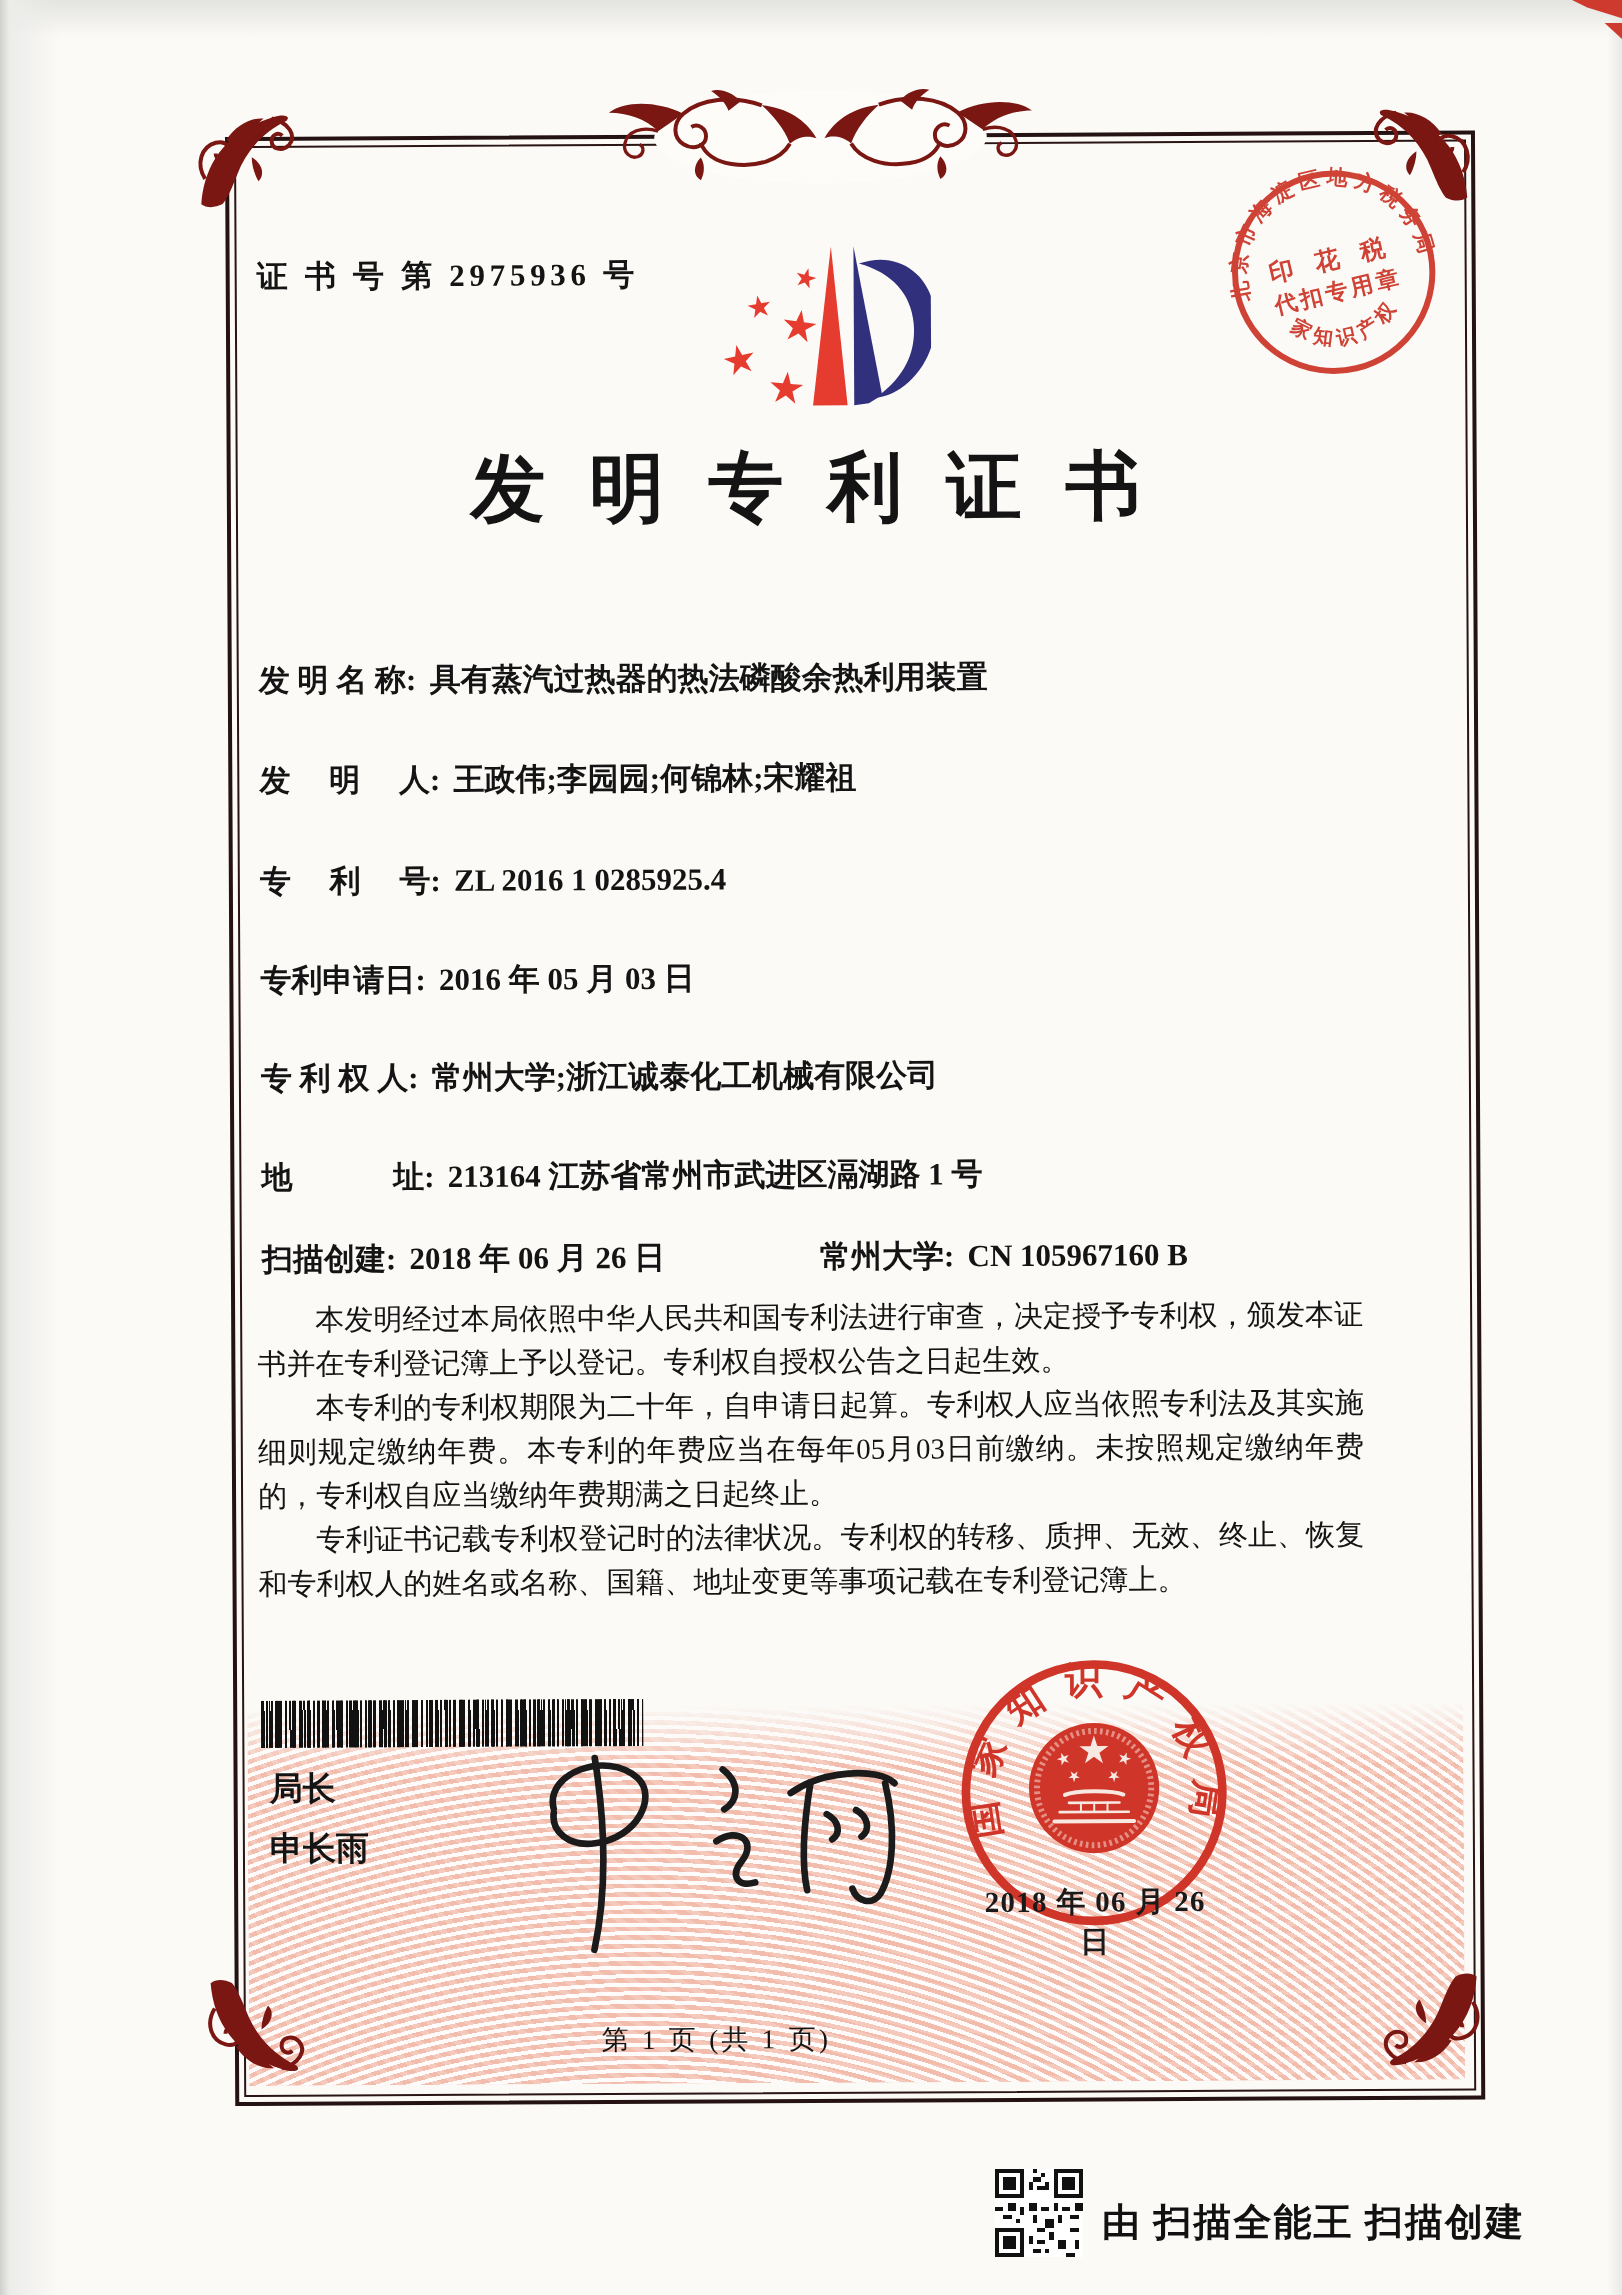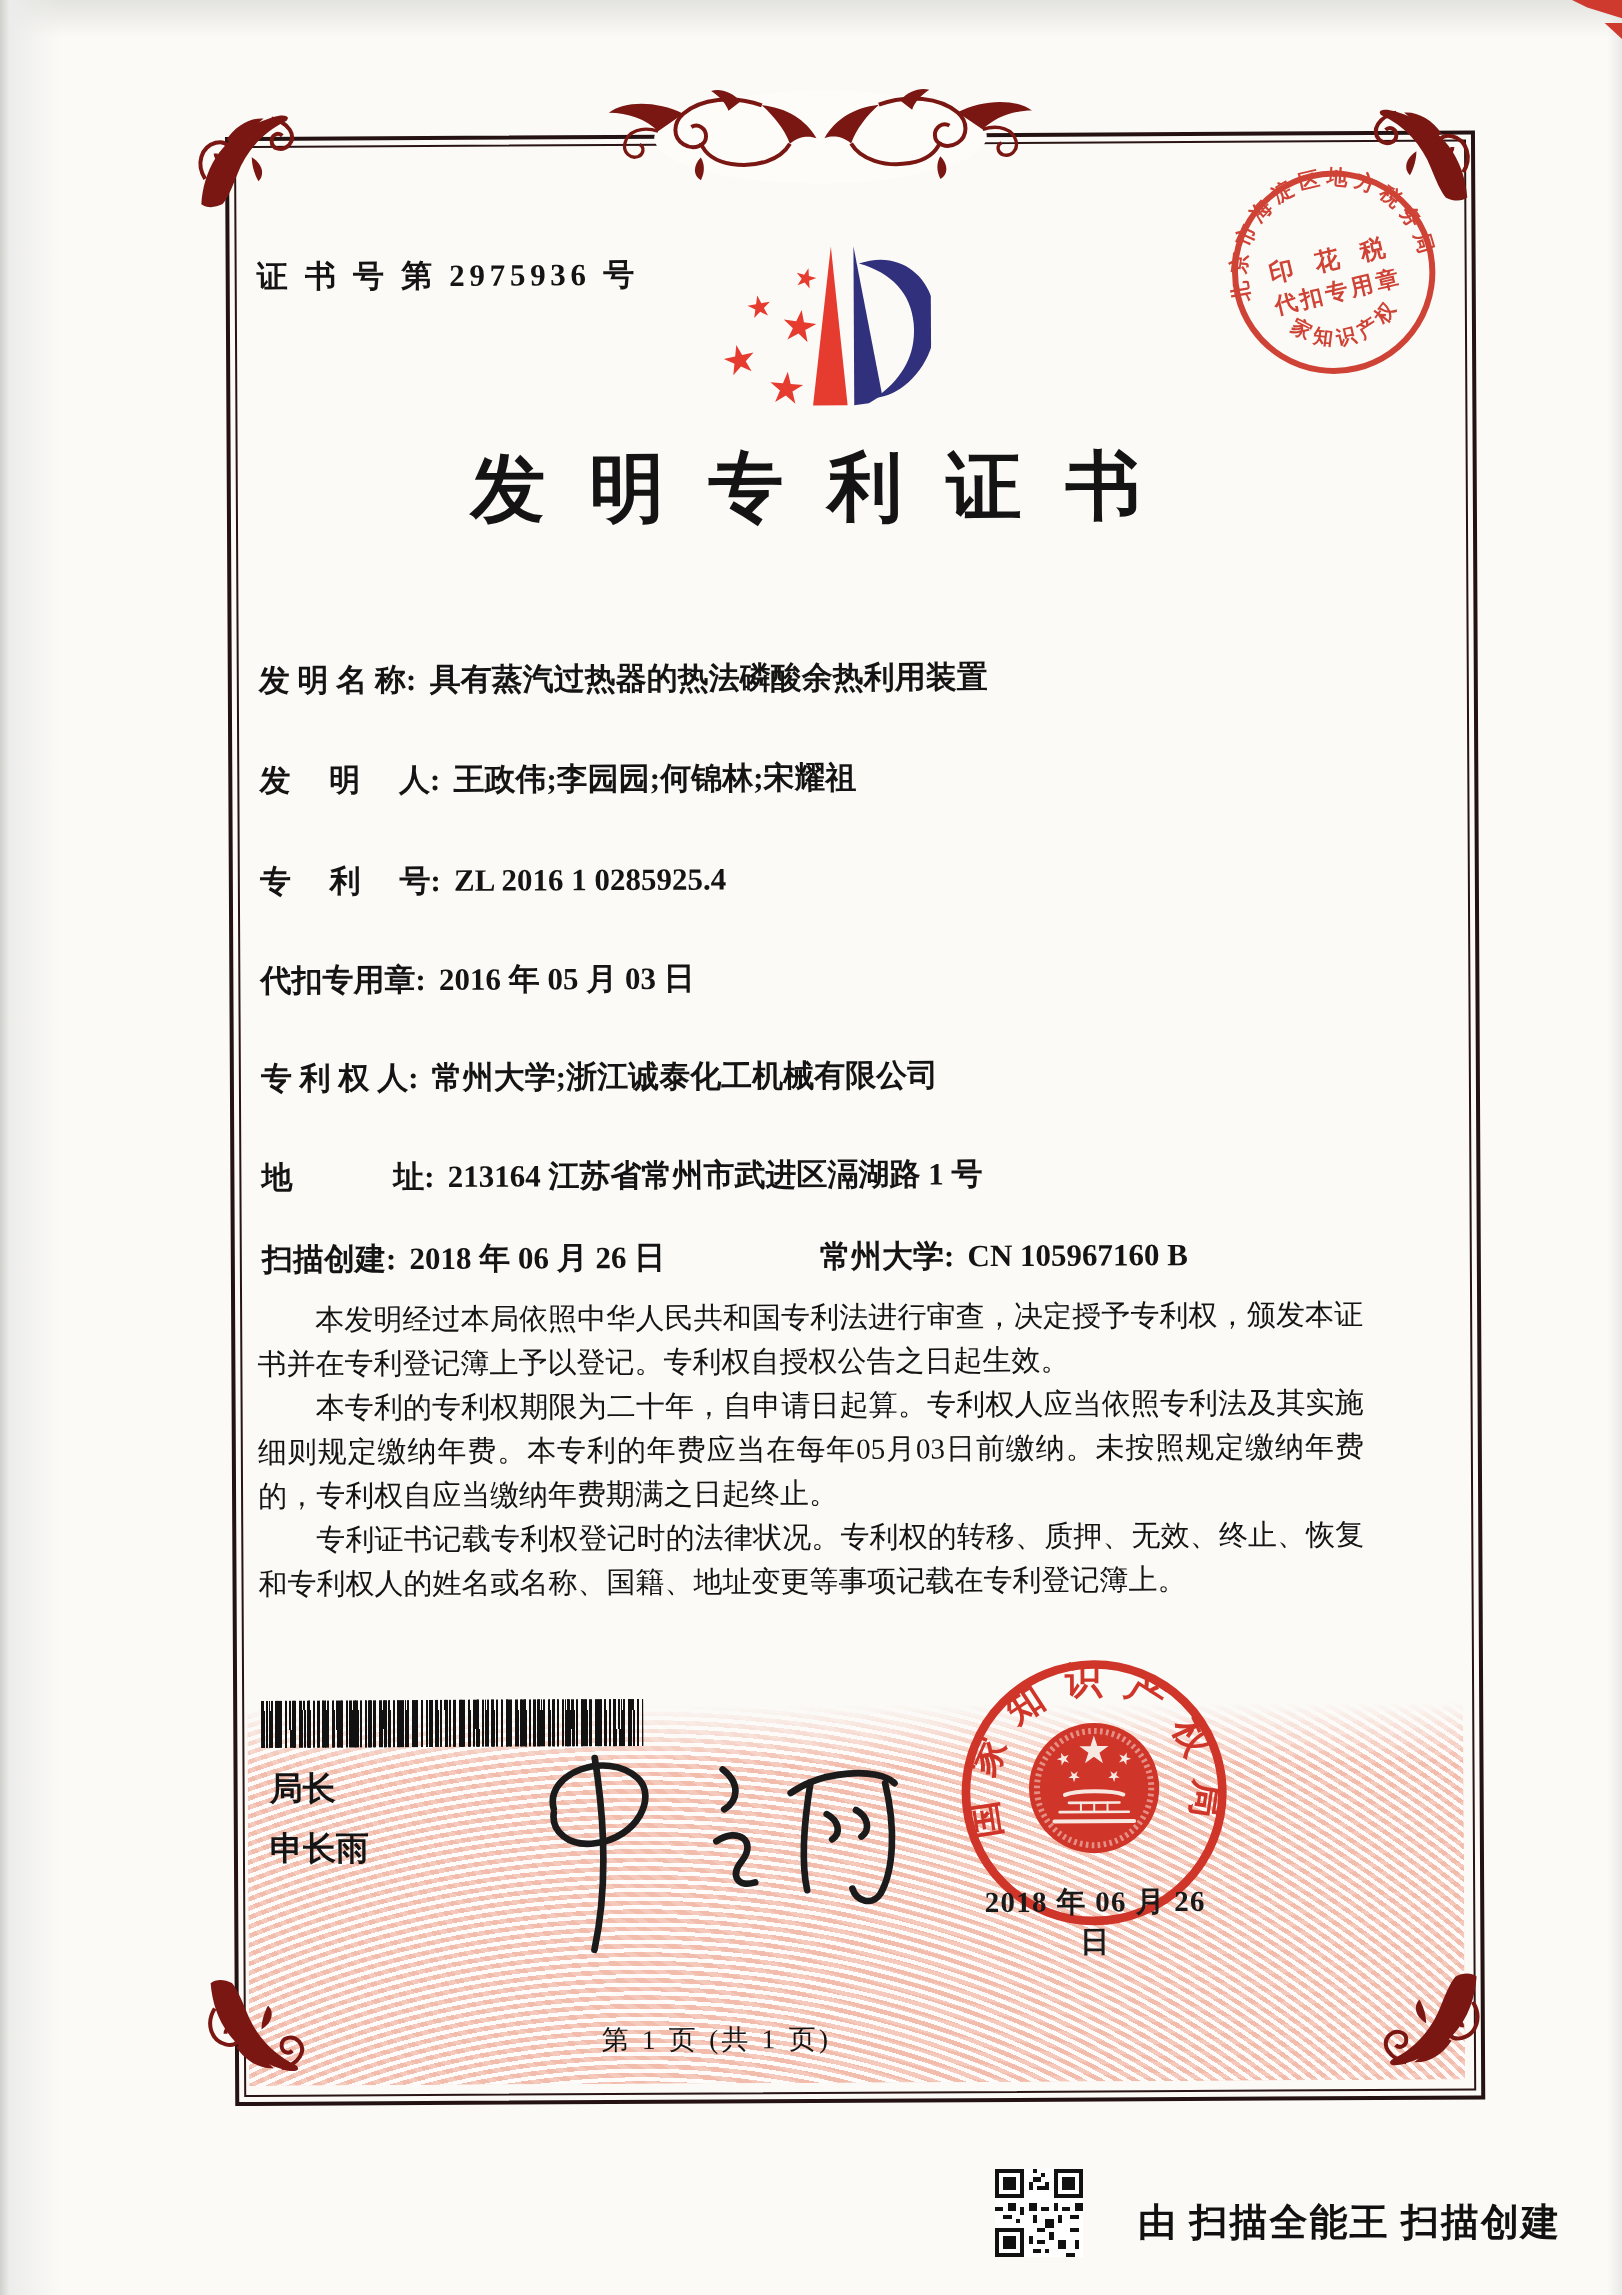--- a/index.html
+++ b/index.html
@@ -65,21 +65,21 @@
   .orn-tl{left:190px;top:97px;}
   .orn-tr{left:1368px;top:97px;transform:scaleX(-1);}
   .orn-bl{left:190px;top:1964px;transform:scaleY(-1);}
   .orn-br{left:1368px;top:1964px;transform:scale(-1,-1);}
 
   .scrap{position:absolute;background:#cf3a2e;z-index:6;}
   .scrap1{left:1572px;top:0;width:51px;height:18.6px;clip-path:polygon(0 0,100% 0,100% 100%,30% 40%);}
   .scrap2{left:1596px;top:22.6px;width:27px;height:17.3px;clip-path:polygon(30% 0,100% 0,100% 100%);}
 
   .qr-block{position:absolute;left:995px;top:2169px;z-index:5;}
-  .scan-credit{left:1102px;top:2197px;font-size:38px;letter-spacing:2px;color:#111;z-index:5;font-weight:600;white-space:nowrap;margin-left:36px;}
+  .scan-credit{left:1102px;top:2197px;font-size:38px;letter-spacing:2px;color:#111;z-index:5;font-weight:600;white-space:nowrap;}
 </style>
 </head>
 <body>
 
 <div class="scan-edges"></div>
 
 <div class="sheet">
 
   <div class="frame-outer">
     <div class="frame-inner"></div>
@@ -182,21 +182,21 @@
   <div class="txt field-row" style="top:657px;">
     <span class="lab">发 明 名 称:</span><span class="val">具有蒸汽过热器的热法磷酸余热利用装置</span>
   </div>
   <div class="txt field-row" style="top:757px;">
     <span class="lab">发　 明　 人:</span><span class="val">王政伟;李园园;何锦林;宋耀祖</span>
   </div>
   <div class="txt field-row" style="top:858px;">
     <span class="lab">专　 利　 号:</span><span class="val">ZL 2016 1 0285925.4</span>
   </div>
   <div class="txt field-row" style="top:957px;">
-    <span class="lab">代扣专用章:</span><span class="val">2016 年 05 月 03 日</span>
+    <span class="lab">专利申请日:</span><span class="val">2016 年 05 月 03 日</span>
   </div>
   <div class="txt field-row" style="top:1055px;">
     <span class="lab">专 利 权 人:</span><span class="val">常州大学;浙江诚泰化工机械有限公司</span>
   </div>
   <div class="txt field-row" style="top:1154px;">
     <span class="lab">地　　　 址:</span><span class="val">213164 江苏省常州市武进区滆湖路 1 号</span>
   </div>
 
   <div class="txt field-row" style="top:1236px;">
     <span>

